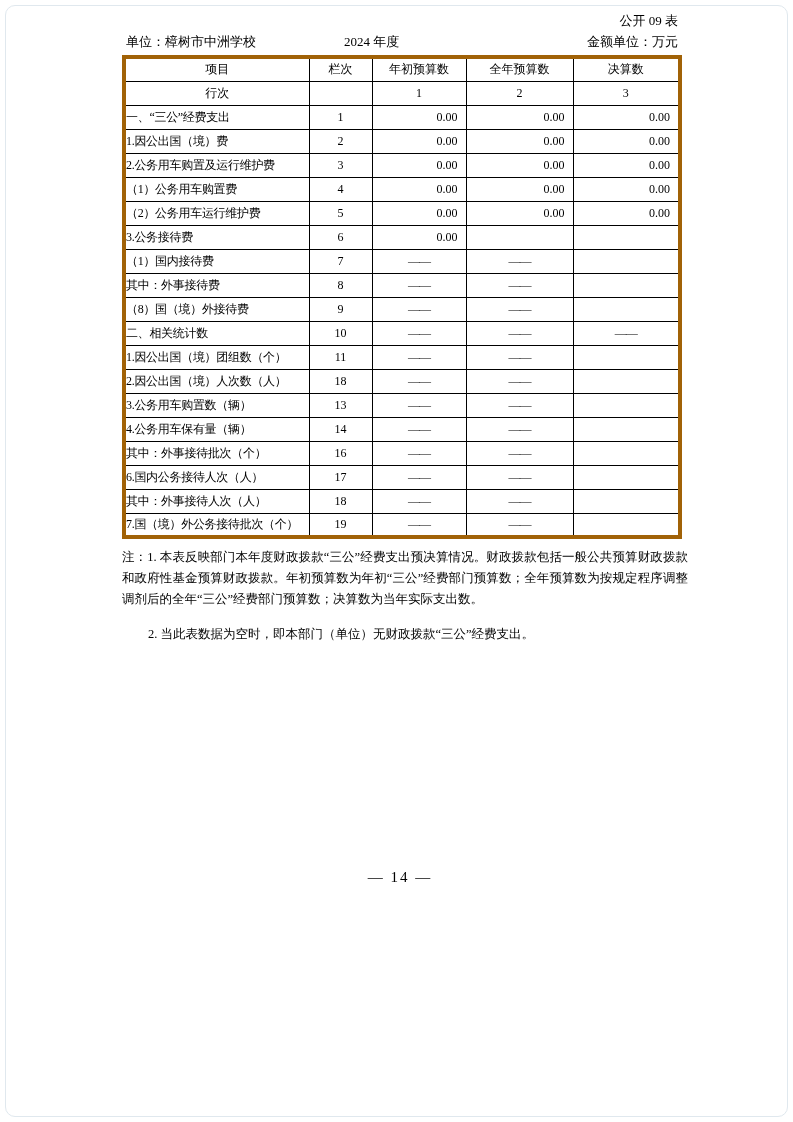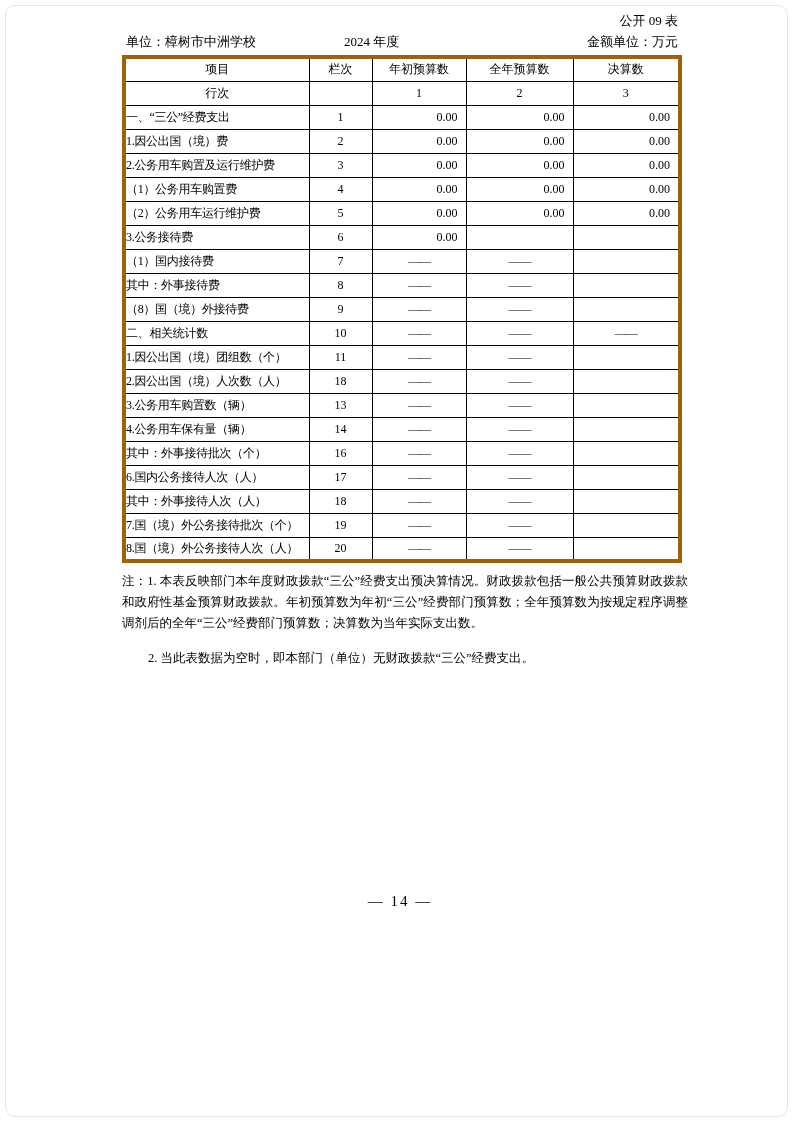--- a/index.html
+++ b/index.html
@@ -255,27 +255,20 @@
           <td class="dash">——</td>
           <td class="dash"></td>
         </tr>
         <tr>
           <td class="item indent-1">7.国（境）外公务接待批次（个）</td>
           <td class="line">19</td>
           <td class="dash">——</td>
           <td class="dash">——</td>
           <td class="dash"></td>
         </tr>
-        <tr>
-          <td class="item indent-1">8.国（境）外公务接待人次（人）</td>
-          <td class="line">20</td>
-          <td class="dash">——</td>
-          <td class="dash">——</td>
-          <td class="dash"></td>
-        </tr>
       </tbody>
   </table>
 
   <p class="note">注：1. 本表反映部门本年度财政拨款“三公”经费支出预决算情况。财政拨款包括一般公共预算财政拨款和政府性基金预算财政拨款。年初预算数为年初“三公”经费部门预算数；全年预算数为按规定程序调整调剂后的全年“三公”经费部门预算数；决算数为当年实际支出数。</p>
   <p class="note second">2. 当此表数据为空时，即本部门（单位）无财政拨款“三公”经费支出。</p>
 
   <div class="page-number">— 14 —</div>
 
 </div>
 

